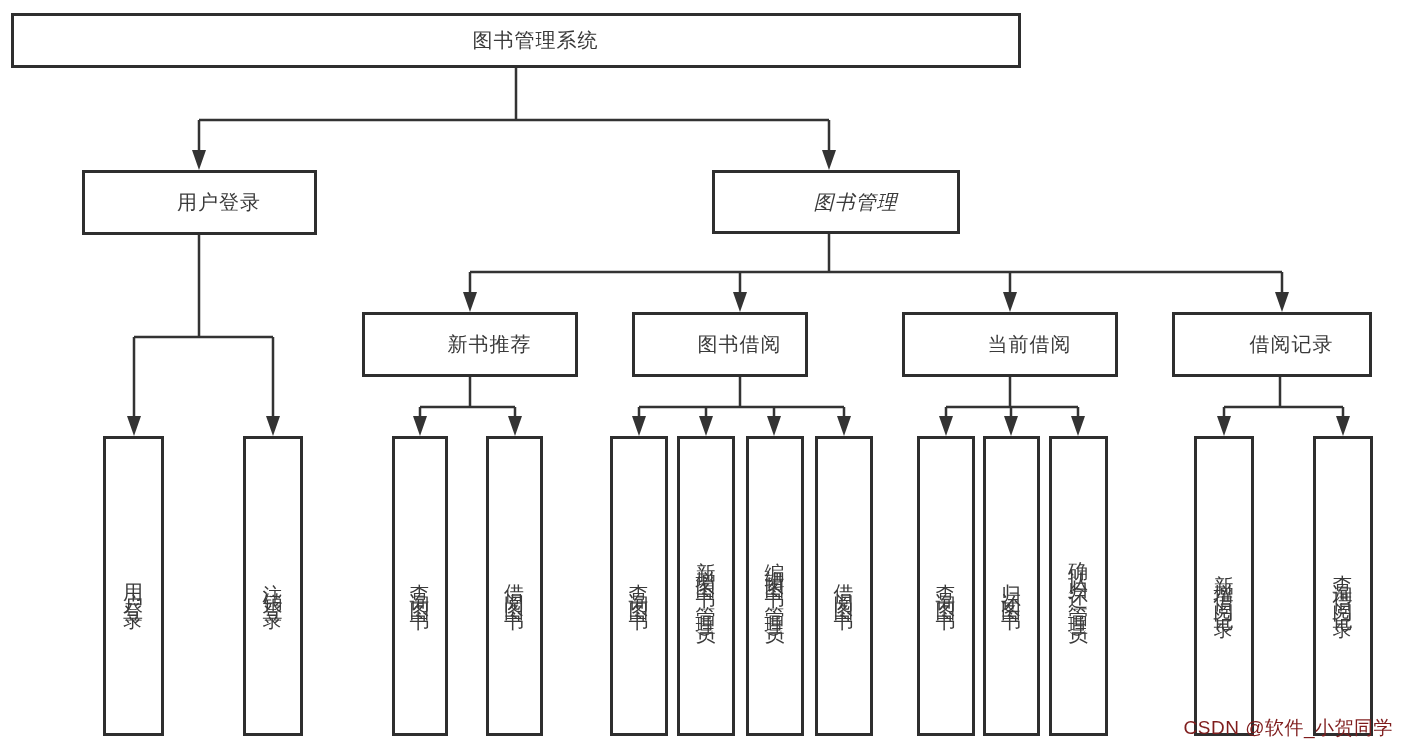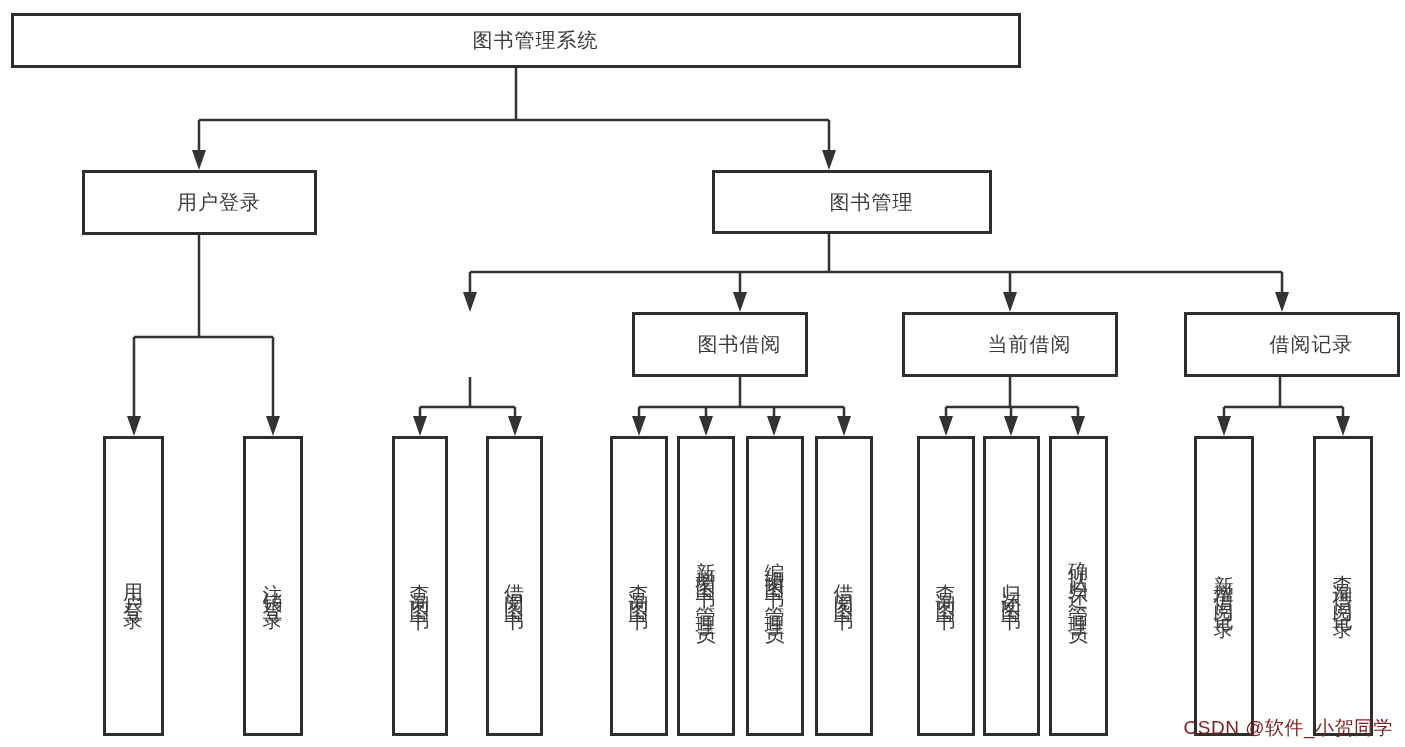--- a/index.html
+++ b/index.html
@@ -46,25 +46,25 @@
     writing-mode: vertical-rl;
     text-orientation: mixed;
     font-size: 20px;
     letter-spacing: 9px;
     line-height: 1;
     white-space: nowrap;
   }
   
   #node-root           { left: 11px;   top: 13px;  width: 1010px; height: 55px; }
   #node-user-login     { left: 82px;   top: 170px; width: 235px;  height: 65px; }
-  #node-book-mgmt      { left: 712px;  top: 170px; width: 280px;  height: 64px; }
+  #node-book-mgmt      { left: 712px;  top: 170px; width: 248px;  height: 64px; font-style: italic; }
   #node-new-book-rec   { left: 362px;  top: 312px; width: 216px;  height: 65px; }
   #node-book-borrow    { left: 632px;  top: 312px; width: 176px;  height: 65px; }
   #node-current-borrow { left: 902px;  top: 312px; width: 216px;  height: 65px; }
-  #node-borrow-record  { left: 1172px; top: 312px; width: 216px;  height: 65px; margin-left: 12px; }
+  #node-borrow-record  { left: 1172px; top: 312px; width: 200px;  height: 65px; }
   
   #leaf-u1 { left: 103px;  width: 61px; }
   #leaf-u2 { left: 243px;  width: 60px; }
   #leaf-n1 { left: 392px;  width: 56px; }
   #leaf-n2 { left: 486px;  width: 57px; }
   #leaf-b1 { left: 610px;  width: 58px; }
   #leaf-b2 { left: 677px;  width: 58px; }
   #leaf-b3 { left: 746px;  width: 58px; }
   #leaf-b4 { left: 815px;  width: 58px; }
   #leaf-c1 { left: 917px;  width: 58px; }
@@ -131,20 +131,23 @@
     <span>图书管理系统</span>
   </div>
 
   <div class="node hbox" id="node-user-login">
     <span>用户登录</span>
   </div>
   <div class="node hbox" id="node-book-mgmt">
     <span>图书管理</span>
   </div>
 
+  <div class="node hbox" id="node-new-book-rec">
+    <span>新书推荐</span>
+  </div>
   <div class="node hbox" id="node-book-borrow">
     <span>图书借阅</span>
   </div>
   <div class="node hbox" id="node-current-borrow">
     <span>当前借阅</span>
   </div>
   <div class="node hbox" id="node-borrow-record">
     <span>借阅记录</span>
   </div>
 

